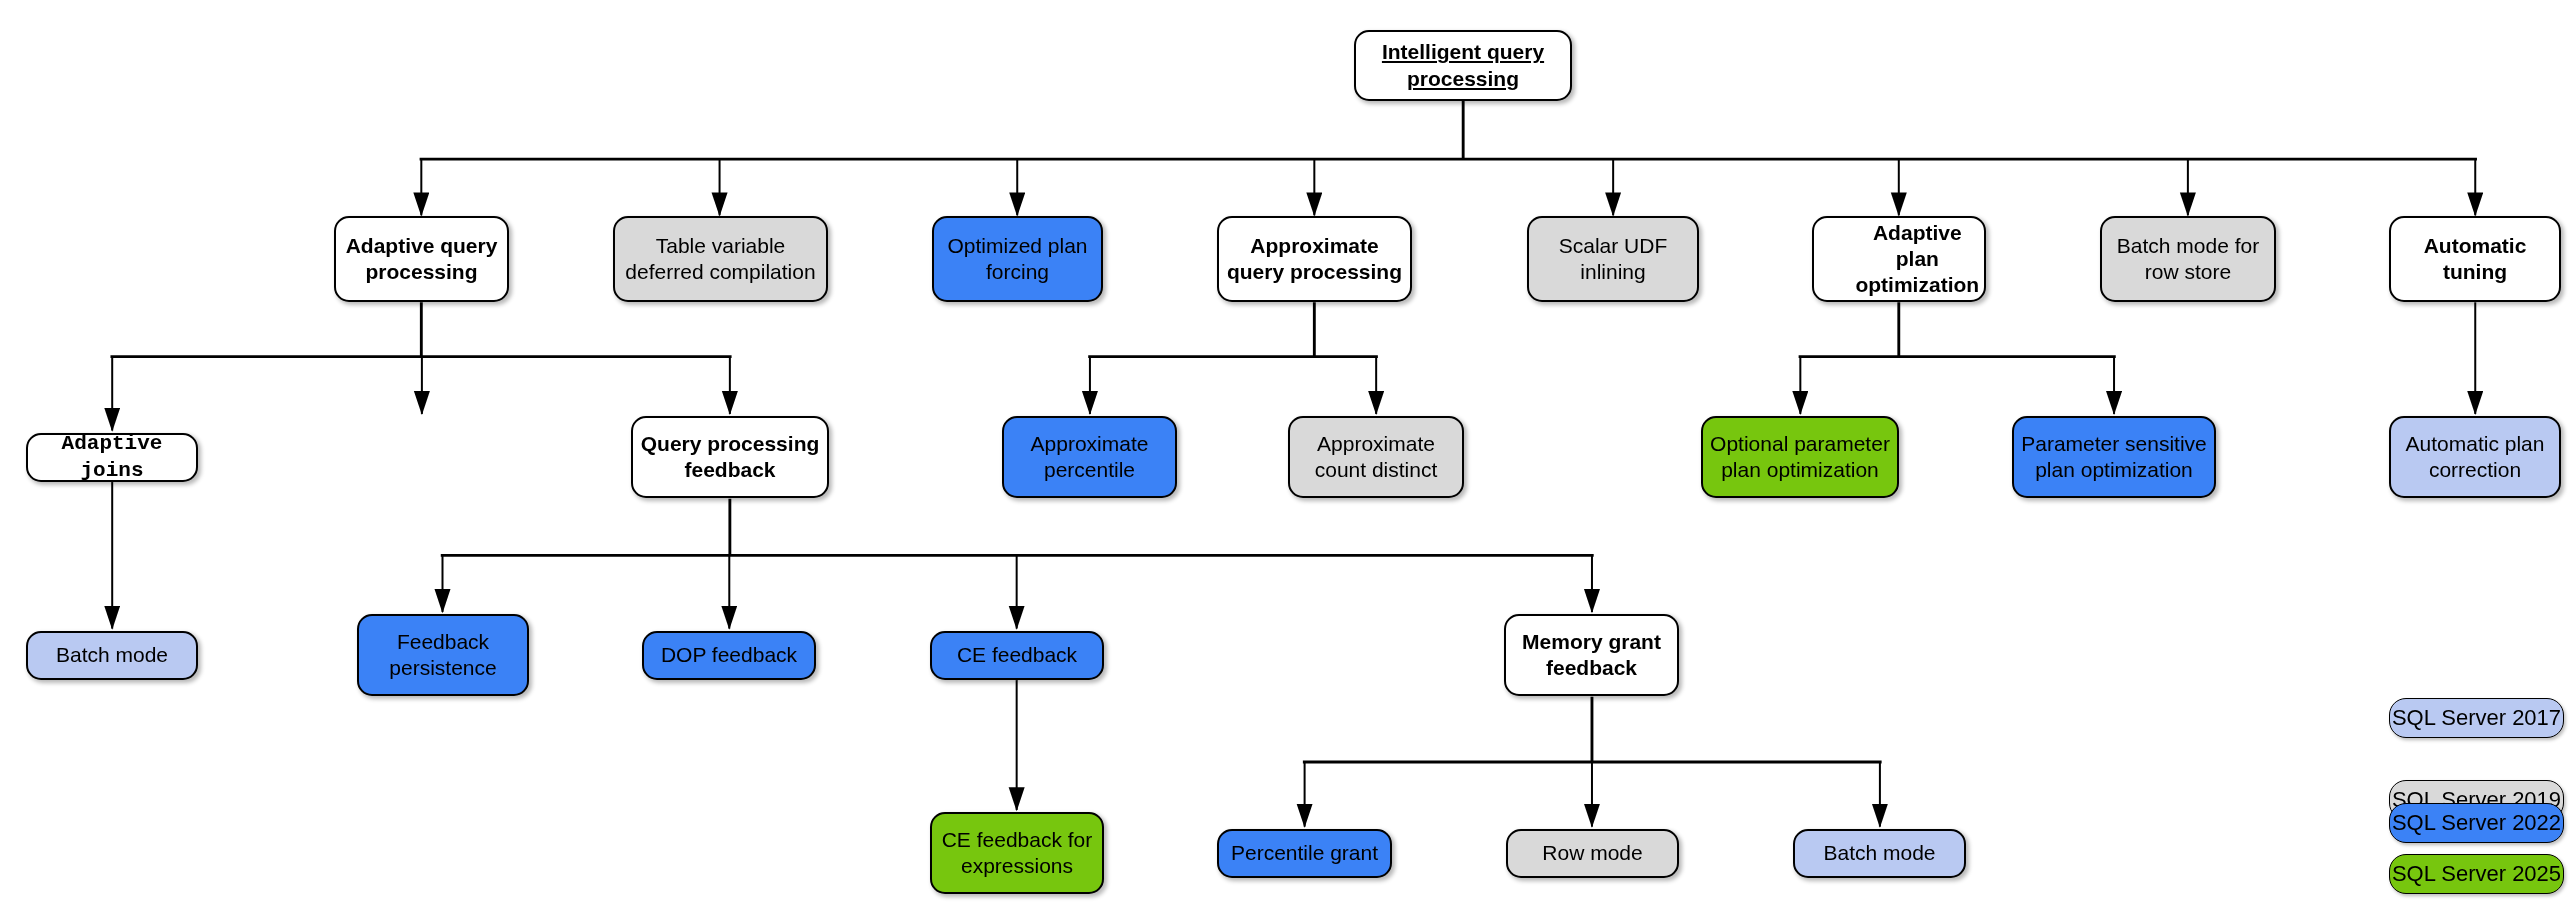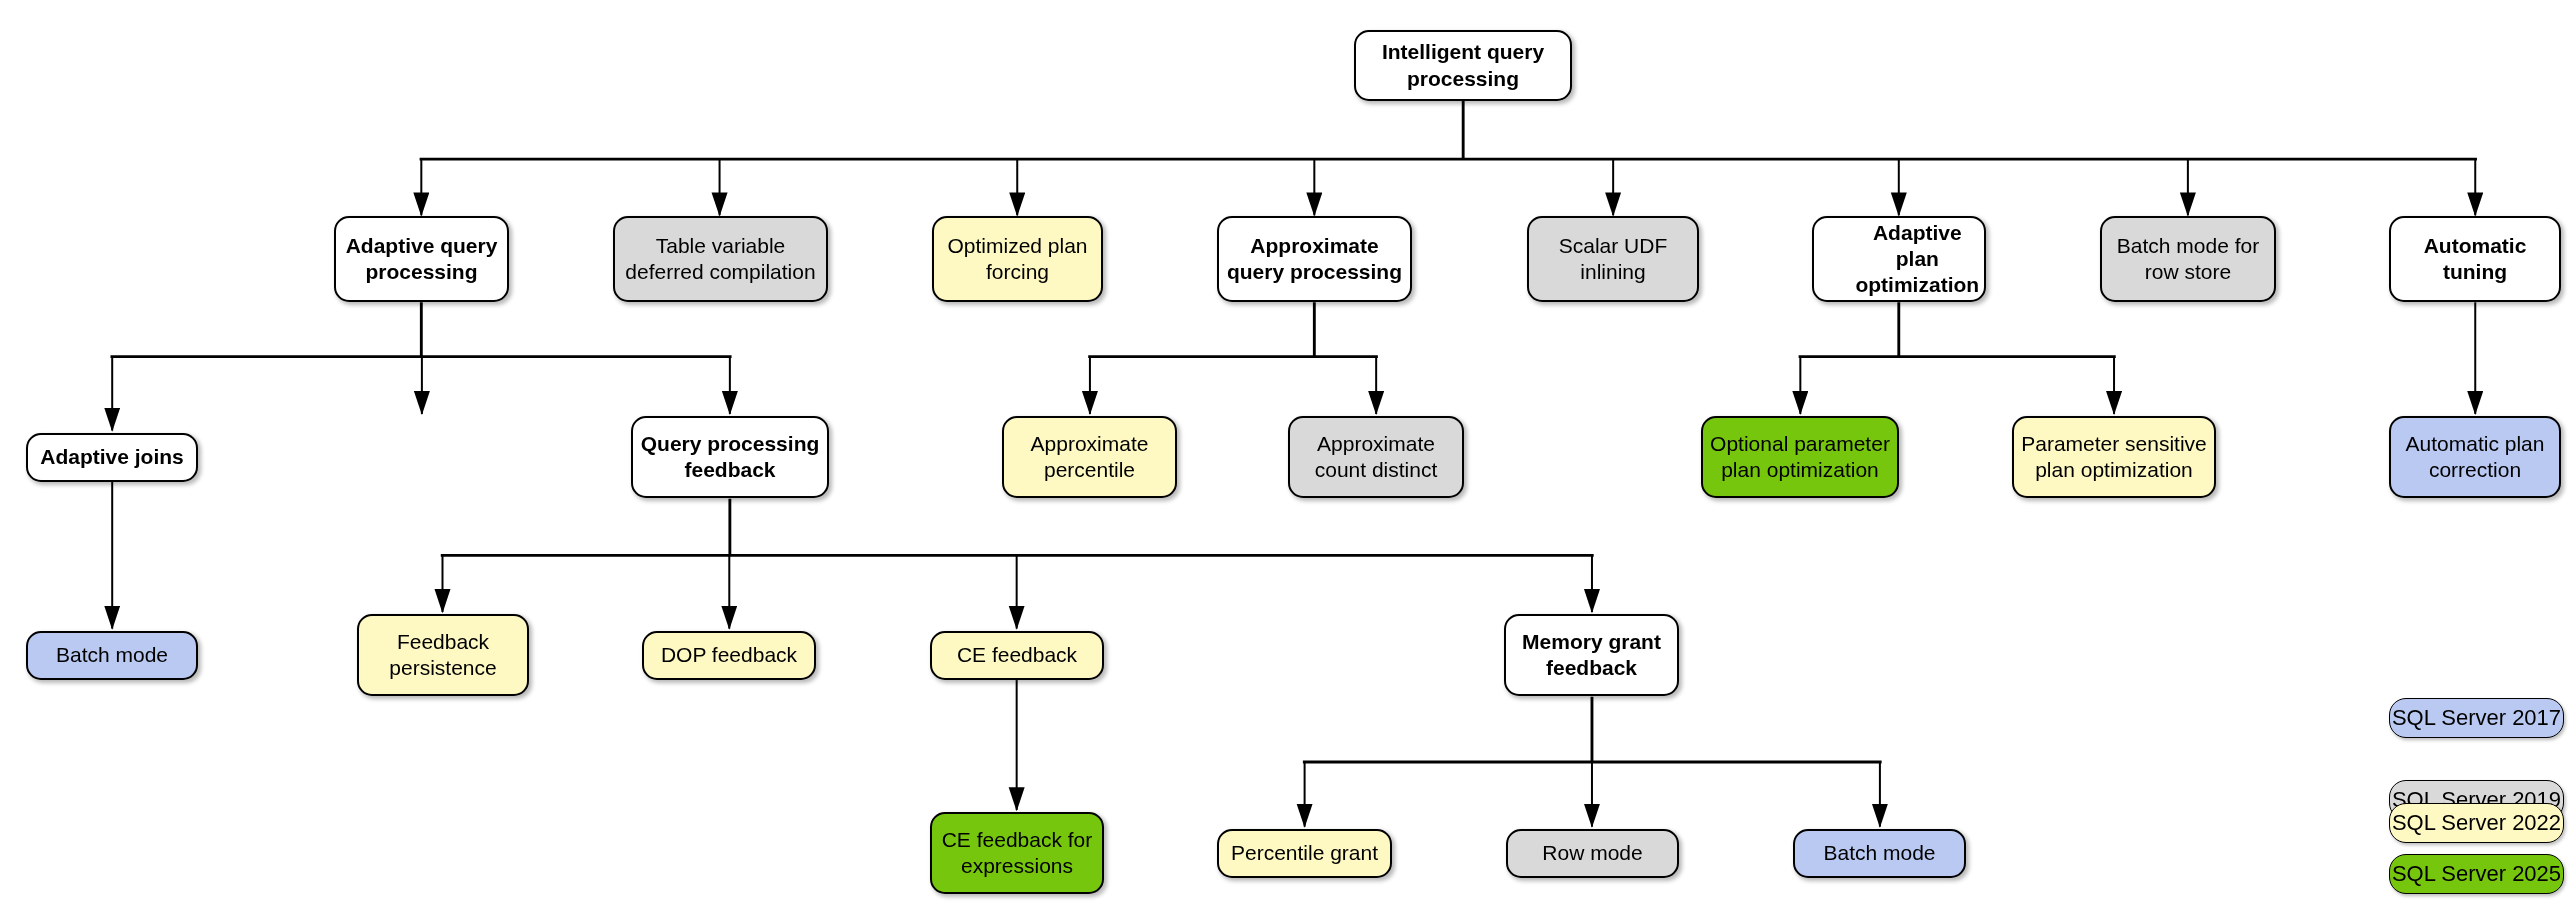--- a/index.html
+++ b/index.html
@@ -25,21 +25,21 @@
     text-align:center;
     font-size:21px;
     line-height:1.24;
     white-space:pre-line;
     padding:1.1px 3.4px;
     box-shadow:2.3px 2.9px 4px rgba(0,0,0,0.28);
   }
   .bold{font-weight:700;}
   .v2017{background:#b9c9f2;}
   .v2019{background:#d9d9d9;}
-  .v2022{background:#fef9c3;}
+  .v2022{background:#3b82f6;}
   .v2025{background:#77c60e;}
   .pill{
     position:absolute;
     box-sizing:border-box;
     border:1.7px solid #000;
     border-radius:17px;
     display:flex;
     align-items:center;
     justify-content:center;
     font-size:22px;
@@ -93,41 +93,41 @@
     <line x1="1776" y1="970" x2="1776" y2="1098" stroke="#000" stroke-width="3.5" marker-end="url(#arrow)"></line>
     <line x1="2781" y1="970" x2="2781" y2="1069" stroke="#000" stroke-width="3.5" marker-end="url(#arrow)"></line>
 
     <line x1="1776" y1="1188" x2="1776" y2="1415" stroke="#000" stroke-width="3.5" marker-end="url(#arrow)"></line>
 
     <line x1="2279" y1="1331" x2="2279" y2="1444" stroke="#000" stroke-width="3.5" marker-end="url(#arrow)"></line>
     <line x1="2781" y1="1331" x2="2781" y2="1444" stroke="#000" stroke-width="3.5" marker-end="url(#arrow)"></line>
     <line x1="3284" y1="1331" x2="3284" y2="1444" stroke="#000" stroke-width="3.5" marker-end="url(#arrow)"></line>
   </svg>
 
-  <div class="node bold" style="left:1354px;top:30px;width:218px;height:71px;">Intelligent query
+  <div class="node bold" style="left:1354px;top:30px;width:218px;height:71px;text-decoration:underline;">Intelligent query
 processing</div>
 
   <div class="node bold" style="left:334px;top:216px;width:175px;height:86px;">Adaptive query
 processing</div>
   <div class="node v2019" style="left:613px;top:216px;width:215px;height:86px;">Table variable
 deferred compilation</div>
   <div class="node v2022" style="left:932px;top:216px;width:171px;height:86px;">Optimized plan
 forcing</div>
   <div class="node bold" style="left:1217px;top:216px;width:195px;height:86px;">Approximate
 query processing</div>
   <div class="node v2019" style="left:1527px;top:216px;width:172px;height:86px;">Scalar UDF
 inlining</div>
   <div class="node bold" style="left:1812px;top:216px;width:174px;height:86px;padding-left:40px;">Adaptive plan
 optimization</div>
   <div class="node v2019" style="left:2100px;top:216px;width:176px;height:86px;">Batch mode for
 row store</div>
   <div class="node bold" style="left:2389px;top:216px;width:172px;height:86px;">Automatic
 tuning</div>
 
-  <div class="node bold" style="left:26px;top:433px;width:172px;height:49px;">Adaptive joins</div>
+  <div class="node bold" style="left:26px;top:433px;width:172px;height:49px;font-family:Liberation Mono, monospace;">Adaptive joins</div>
   <div class="node bold" style="left:631px;top:416px;width:198px;height:82px;">Query processing
 feedback</div>
   <div class="node v2022" style="left:1002px;top:416px;width:175px;height:82px;">Approximate
 percentile</div>
   <div class="node v2019" style="left:1288px;top:416px;width:176px;height:82px;">Approximate
 count distinct</div>
   <div class="node v2025" style="left:1701px;top:416px;width:198px;height:82px;">Optional parameter
 plan optimization</div>
   <div class="node v2022" style="left:2012px;top:416px;width:204px;height:82px;">Parameter sensitive
 plan optimization</div>

